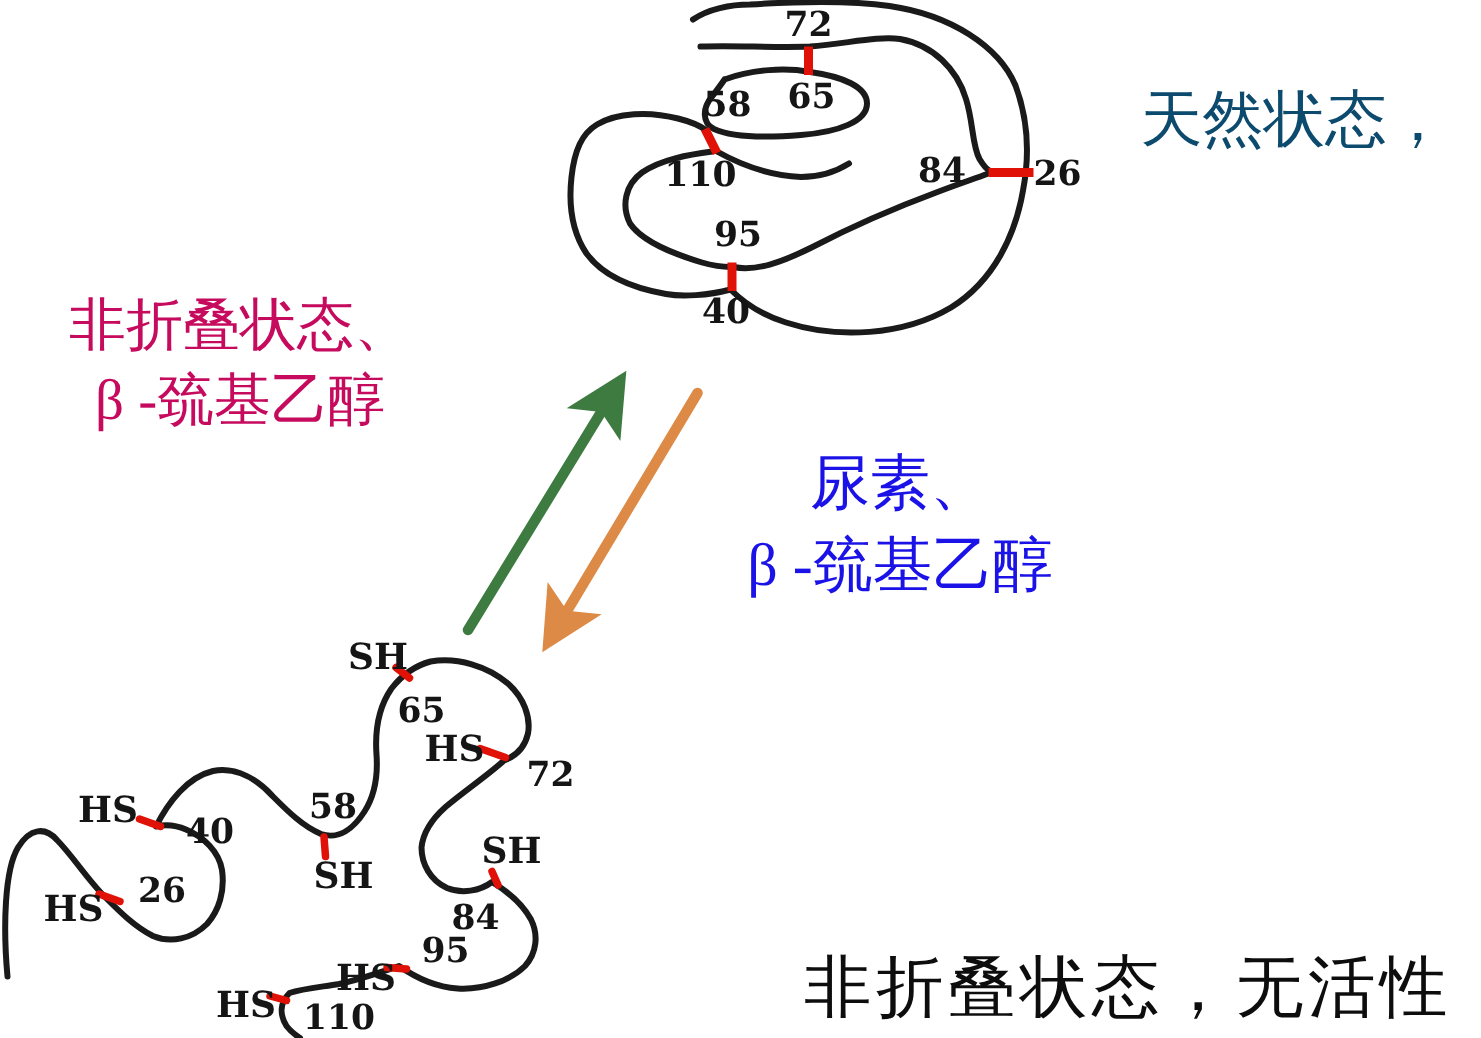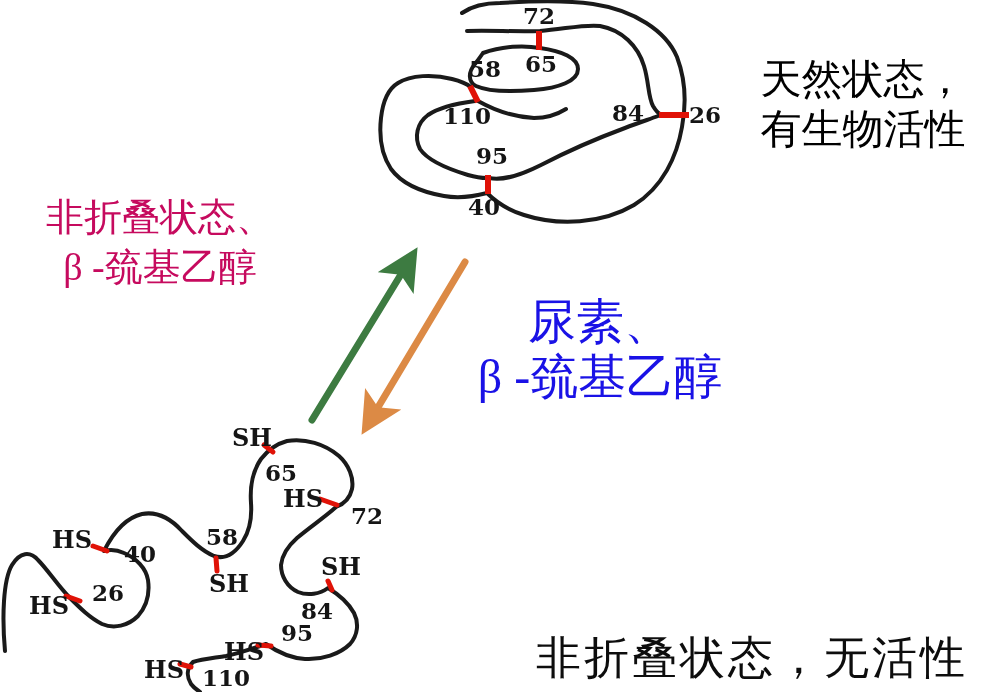--- a/index.html
+++ b/index.html
@@ -1,23 +1,23 @@
 <!DOCTYPE html>
 <html><head>
 <meta charset="utf-8">
 <style>
   html,body{margin:0;padding:0;background:#ffffff;}
   #stage{position:relative;width:987px;height:692px;background:#ffffff;overflow:hidden;
          font-family:"Liberation Serif","DejaVu Serif",serif;}
   #diagram{position:absolute;left:0;top:0;}
   .cjk{position:absolute;text-align:center;font-family:"Liberation Serif","DejaVu Serif",serif;}
   .cjk div{white-space:nowrap;}
-  #native-text{left:738px;top:54px;width:250px;font-size:41px;line-height:50px;color:#000000;font-weight:500;}
+  #native-text{left:738px;top:54px;width:250px;font-size:41px;line-height:50px;color:#0c4a6e;font-weight:500;}
   #reverse-text{left:30px;top:192px;width:260px;font-size:38px;line-height:50px;color:#c60a5e;}
-  #forward-text{left:455px;top:294px;width:290px;font-size:48px;line-height:55px;color:#1a12e6;}
+  #forward-text{left:455px;top:294px;width:290px;font-size:40px;line-height:55px;color:#1a12e6;}
   #unfolded-text{left:448px;top:630px;width:520px;font-size:45px;line-height:56px;color:#0d0d0d;text-align:right;letter-spacing:3px;}
   text.res{font-family:"DejaVu Serif","Liberation Serif",serif;font-weight:bold;fill:#151515;}
 </style>
 </head>
 <body>
 
 <div id="stage">
 
   <svg id="diagram" width="987" height="692" viewBox="0 0 987 692">
     <defs>
@@ -167,21 +167,20 @@
       <text class="res" x="317" y="619" font-size="23" text-anchor="middle">84</text>
       <text class="res" x="297" y="641" font-size="23" text-anchor="middle">95</text>
       <text class="res" x="244" y="660" font-size="24" text-anchor="middle">HS</text>
       <text class="res" x="164" y="678" font-size="24" text-anchor="middle">HS</text>
       <text class="res" x="226" y="686" font-size="23" text-anchor="middle">110</text>
     </g>
   </svg>
 
   <div class="cjk" id="native-text">
     <div>天然状态，</div>
-    <div>有生物活性</div>
   </div>
 
   <div class="cjk" id="reverse-text">
     <div>非折叠状态、</div>
     <div>β -巯基乙醇</div>
   </div>
 
   <div class="cjk" id="forward-text">
     <div>尿素、</div>
     <div>β -巯基乙醇</div>

